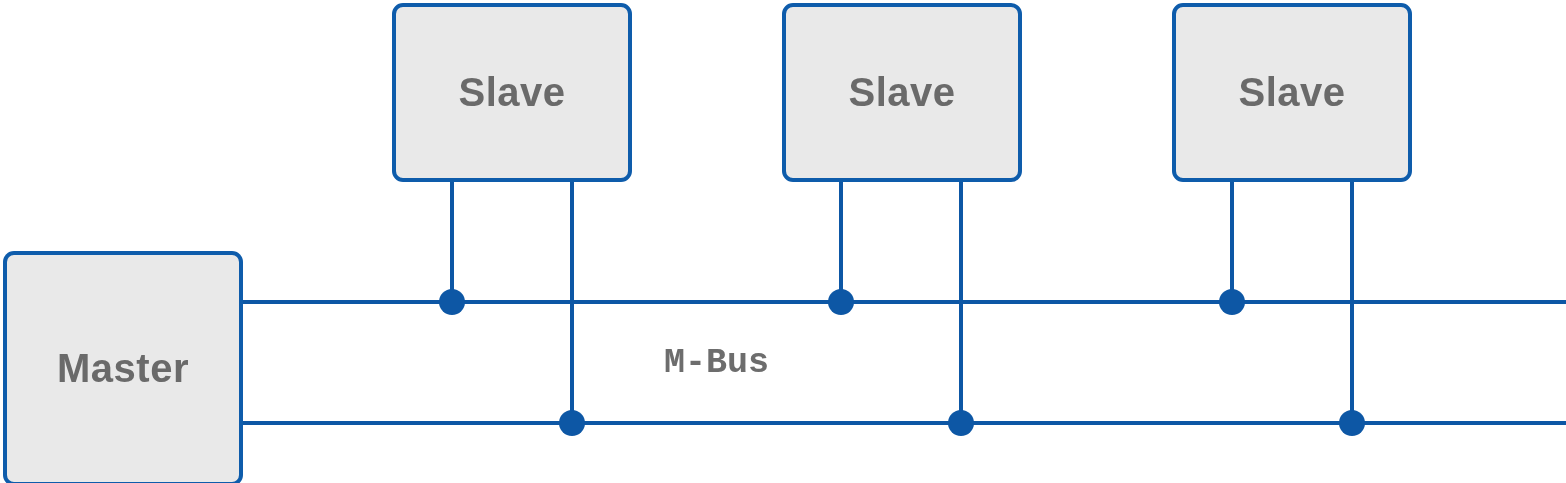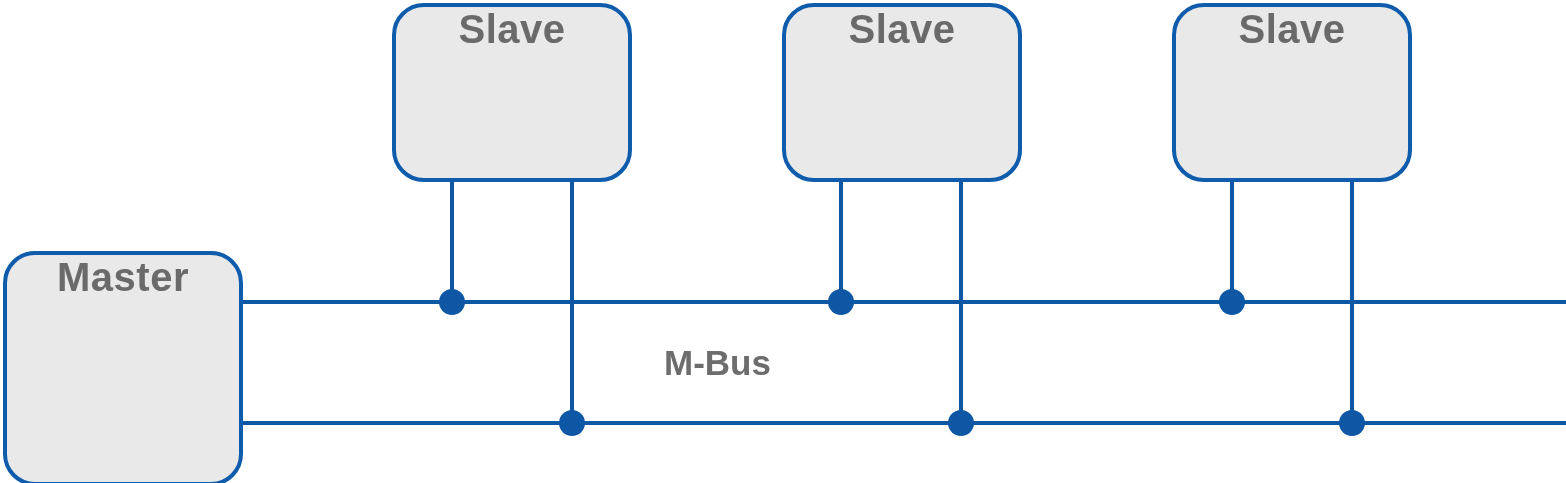--- a/index.html
+++ b/index.html
@@ -13,23 +13,23 @@
     height: 483px;
     background: #ffffff;
     font-family: "Liberation Sans", sans-serif;
     overflow: hidden;
   }
   .node {
     position: absolute;
     box-sizing: border-box;
     background: var(--color-node_fill, #e9e9e9);
     border: 4px solid var(--color-node_border, #0e5cab);
-    border-radius: 32px;
+    border-radius: 11px;
     display: flex;
-    align-items: flex-start;
+    align-items: center;
     justify-content: center;
   }
   .node-label {
     color: var(--color-label_text, #6a6a6a);
     font-size: 40px;
     font-weight: bold;
     letter-spacing: 0.5px;
   }
   .master-node {
     left: 3px;
@@ -88,20 +88,21 @@
   .d-s3-l { left: 1219px; }
   .d-s3-r { left: 1339px; }
 
   .bus-label {
     position: absolute;
     left: 664px;
     top: 343px;
     color: var(--color-bus_label_text, #6d6d6d);
     font-size: 35px;
     font-weight: bold;
+    font-family: Liberation Mono, monospace;
   }
 </style>
 </head>
 <body>
 
 <div class="canvas">
 
   <div class="bus bus-top"></div>
   <div class="bus bus-bottom"></div>
 

